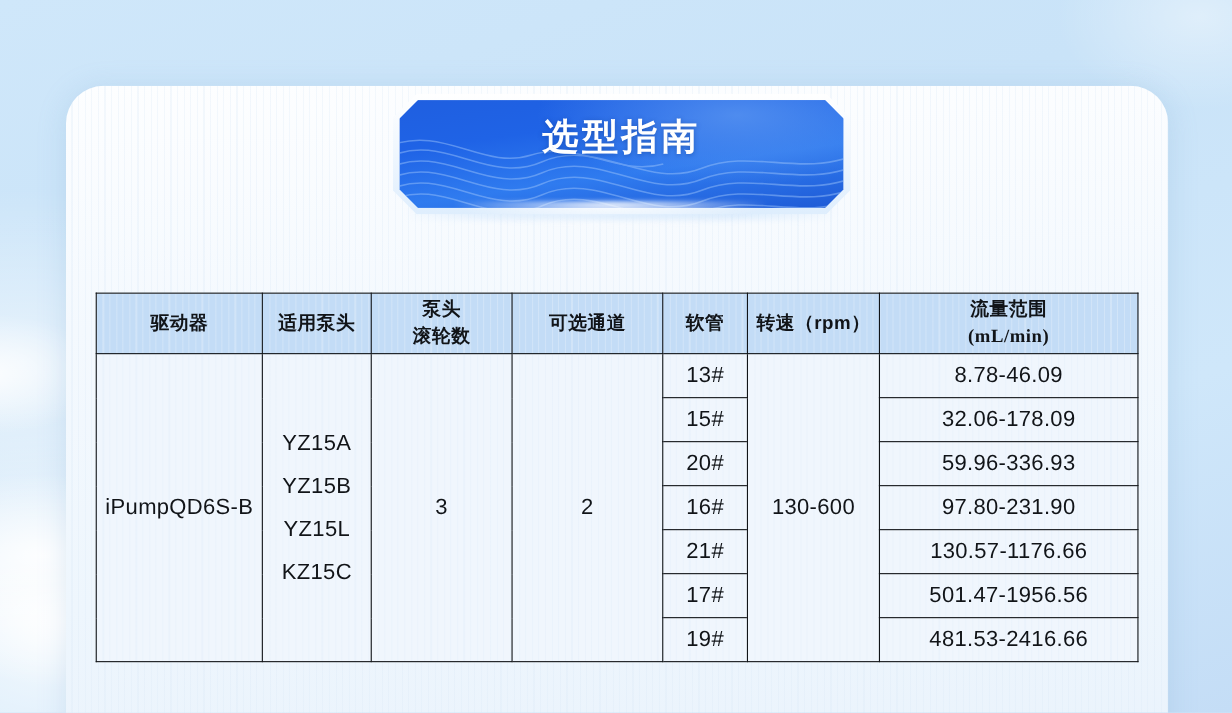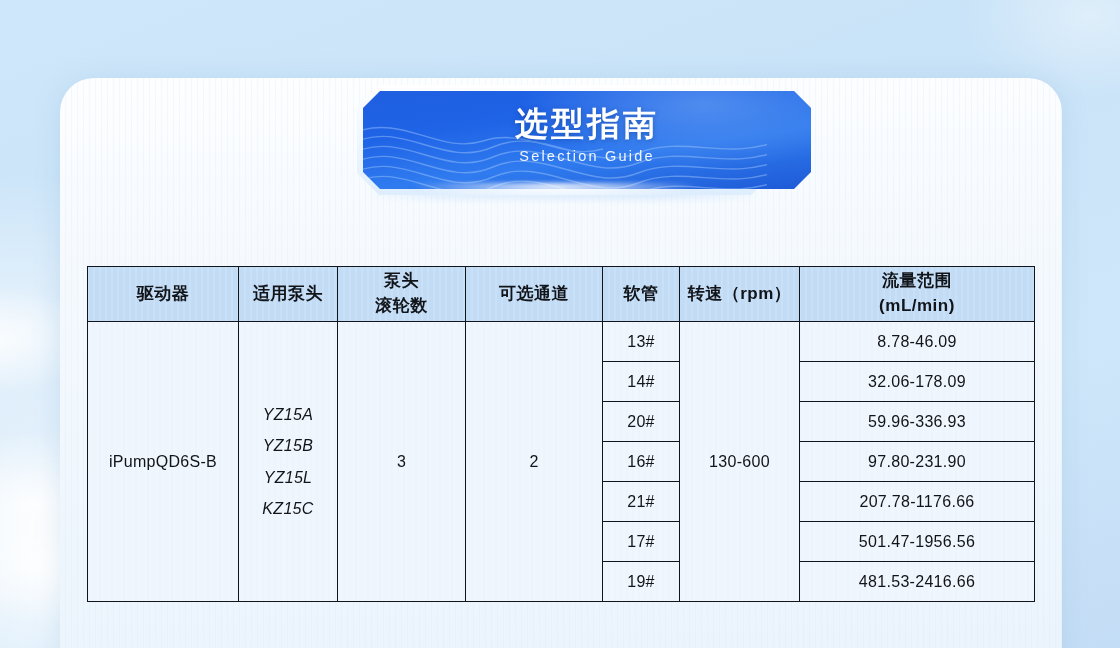--- a/index.html
+++ b/index.html
@@ -72,21 +72,21 @@
     width: 416px;
     height: 110px;
     background: linear-gradient(180deg, rgba(255,255,255,0.95), rgba(221,237,253,0.92));
     -webkit-clip-path: polygon(22px 0, calc(100% - 22px) 0, 100% 22px, 100% calc(100% - 22px), calc(100% - 22px) 100%, 22px 100%, 0 calc(100% - 22px), 0 22px);
     clip-path: polygon(22px 0, calc(100% - 22px) 0, 100% 22px, 100% calc(100% - 22px), calc(100% - 22px) 100%, 22px 100%, 0 calc(100% - 22px), 0 22px);
   }
   #banner {
     position: absolute;
     left: 10px;
     top: 10px;
-    width: 448px;
+    width: 404px;
     height: 98px;
     overflow: hidden;
     background:
       radial-gradient(ellipse 260px 90px at 76% 14%, rgba(86,146,240,0.85) 0%, rgba(86,146,240,0) 70%),
       linear-gradient(172deg, #1f5fe0 0%, #1f63e6 30%, #2f7bef 62%, #1e5ad6 100%);
     -webkit-clip-path: polygon(17px 0, calc(100% - 17px) 0, 100% 17px, 100% calc(100% - 17px), calc(100% - 17px) 100%, 17px 100%, 0 calc(100% - 17px), 0 17px);
     clip-path: polygon(17px 0, calc(100% - 17px) 0, 100% 17px, 100% calc(100% - 17px), calc(100% - 17px) 100%, 17px 100%, 0 calc(100% - 17px), 0 17px);
   }
   #banner-waves { position: absolute; left: 0; top: 0; width: 404px; height: 98px; opacity: 0.55; }
   #banner-bottom-glow {
@@ -143,29 +143,29 @@
   #spec-table thead th {
     background-color: #c3dcf6;
     font-size: 17px;
     font-weight: 700;
     height: 54px;
     line-height: 1.45;
     letter-spacing: 0.5px;
   }
   #spec-table tbody td {
     background-color: #f0f6fd;
-    font-size: 16px;
+    font-size: 20px;
     font-weight: 400;
     height: 39px;
     letter-spacing: 0.3px;
   }
   td.driver-cell { font-size: 19px; letter-spacing: 0; }
-  td.heads-cell  { font-size: 19px; line-height: 1.95; font-style: italic; }
+  td.heads-cell  { font-size: 19px; line-height: 1.95; }
   .hdr-l1 { display: block; }
-  .hdr-l2 { display: block; }
+  .hdr-l2 { display: block; font-family: Liberation Serif, serif; }
 
   
   col.c-driver  { width: 151px; }
   col.c-heads   { width:  99px; }
   col.c-rollers { width: 128px; }
   col.c-chan    { width: 137px; }
   col.c-tube    { width:  77px; }
   col.c-speed   { width: 120px; }
   col.c-flow    { width: 235px; }
 </style>
@@ -189,21 +189,20 @@
         <g fill="none" stroke="#9fc6fb" stroke-width="1.4" opacity="0.85">
           <path d="M-10,52 C40,28 80,78 130,56 C180,34 225,82 275,62 C320,44 365,70 414,50"></path>
           <path d="M-10,62 C40,38 80,88 130,66 C180,44 225,92 275,72 C320,54 365,80 414,60"></path>
           <path d="M-10,72 C40,48 80,98 130,76 C180,54 225,102 275,82 C320,64 365,90 414,70"></path>
           <path d="M-10,82 C40,58 80,108 130,86 C180,64 225,112 275,92 C320,74 365,100 414,80"></path>
           <path d="M-10,92 C40,68 80,118 130,96 C180,74 225,122 275,102 C320,84 365,110 414,90"></path>
           <path d="M-10,42 C40,22 76,64 120,50 C164,36 198,70 240,58"></path>
         </g>
       </svg>
       <div id="banner-title">选型指南</div>
-      <div id="banner-sub">Selection Guide</div>
     </div>
     <div id="banner-bottom-glow"></div>
   </div>
 
   <table id="spec-table">
     <colgroup>
       <col class="c-driver">
         <col class="c-heads">
         <col class="c-rollers">
       <col class="c-chan">
@@ -237,34 +236,34 @@
             <div>YZ15L</div>
             <div>KZ15C</div>
           </td>
           <td rowspan="7">3</td>
           <td rowspan="7">2</td>
           <td>13#</td>
           <td rowspan="7">130-600</td>
           <td>8.78-46.09</td>
         </tr>
         <tr>
-          <td>14#</td>
+          <td>15#</td>
           <td>32.06-178.09</td>
         </tr>
         <tr>
           <td>20#</td>
           <td>59.96-336.93</td>
         </tr>
         <tr>
           <td>16#</td>
           <td>97.80-231.90</td>
         </tr>
         <tr>
           <td>21#</td>
-          <td>207.78-1176.66</td>
+          <td>130.57-1176.66</td>
         </tr>
         <tr>
           <td>17#</td>
           <td>501.47-1956.56</td>
         </tr>
         <tr>
           <td>19#</td>
           <td>481.53-2416.66</td>
         </tr>
       </tbody>

